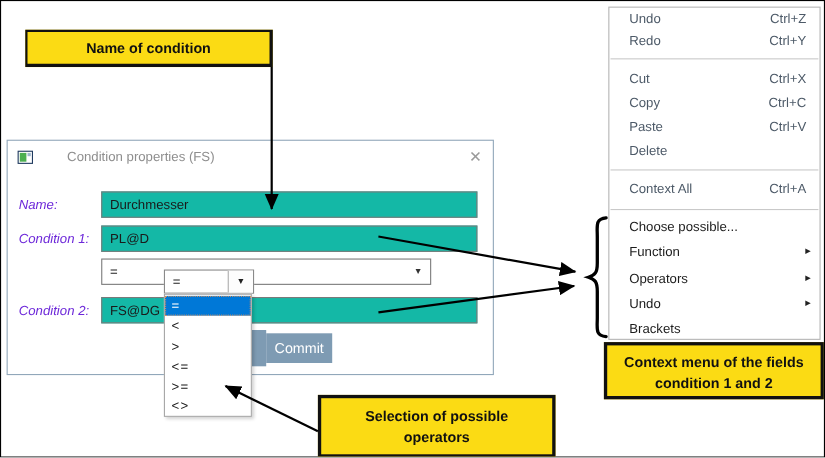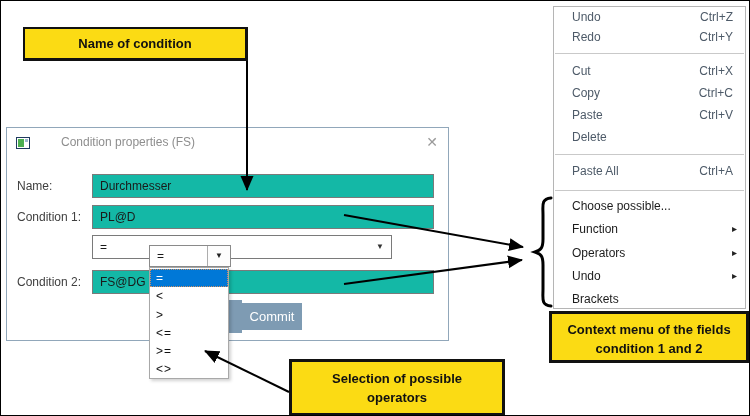--- a/index.html
+++ b/index.html
@@ -16,21 +16,21 @@
 
   
   .dialog { position:absolute; left:5px; top:126px; width:443px; height:214px;
             background:#fff; border:1px solid #91a7ba; z-index:2; }
   .dlg-icon { position:absolute; left:9px; top:9px; width:14px; height:12px;
               border:1px solid #1f3a5f; background:#fff; }
   .dlg-icon .ic-left { position:absolute; left:1px; top:1px; width:6px; height:8px; background:#4caf50; }
   .dlg-icon .ic-right{ position:absolute; right:1px; top:1px; width:3px; height:3px; background:#9db7cc; }
   .dlg-title { position:absolute; left:30px; top:7px; font-size:12px; color:#8e8e8e;margin-left:24px; }
   .dlg-close { position:absolute; right:10px; top:6px; font-size:14px; color:#9a9a9a; cursor:default; }
-  .dlg-label { position:absolute; left:10px; font-size:12px; color:#404040; height:24px; line-height:24px; }
+  .dlg-label { position:absolute; left:10px; font-size:12px; color:#6d28d9; height:24px; line-height:24px;font-style:italic; }
   .dlg-input { position:absolute; left:85px; width:342px; height:24px; border:1px solid #7a7a7a;
                background:#14b8a6; font-size:12px; color:#1a1a1a; padding-left:7px;
                font-family:"Liberation Sans", sans-serif; }
   .combo-wide { position:absolute; left:85px; top:107px; width:300px; height:24px;
                 border:1px solid #7a7a7a; background:#fff; font-size:12px; line-height:22px;
                 padding-left:7px; color:#1a1a1a; }
   .combo-wide .arrow { position:absolute; right:7px; top:0; font-size:8px; color:#333; line-height:22px; }
   .btn { position:absolute; background:#7E9BB3; color:#fff; font-size:13px; text-align:center;
          border:none; font-family:"Liberation Sans", sans-serif; }
   .btn-hidden { left:145px; top:172px; width:90px; height:33px; }
@@ -128,21 +128,21 @@
     </div>
     <div class="ctx-item muted" style="top:97px;">
       <span>Paste</span>
       <span class="sc">Ctrl+V</span>
     </div>
     <div class="ctx-item muted" style="top:119px;">
       <span>Delete</span>
     </div>
     <div class="ctx-sep" style="top:147px;"></div>
     <div class="ctx-item muted" style="top:153px;">
-      <span>Paste All</span>
+      <span>Context All</span>
       <span class="sc">Ctrl+A</span>
     </div>
     <div class="ctx-sep" style="top:183px;"></div>
     <div class="ctx-item action" style="top:188px;">
       <span>Choose possible...</span>
     </div>
     <div class="ctx-item action" style="top:211px;">
       <span>Function</span>
       <span class="sub">▸</span>
     </div>

